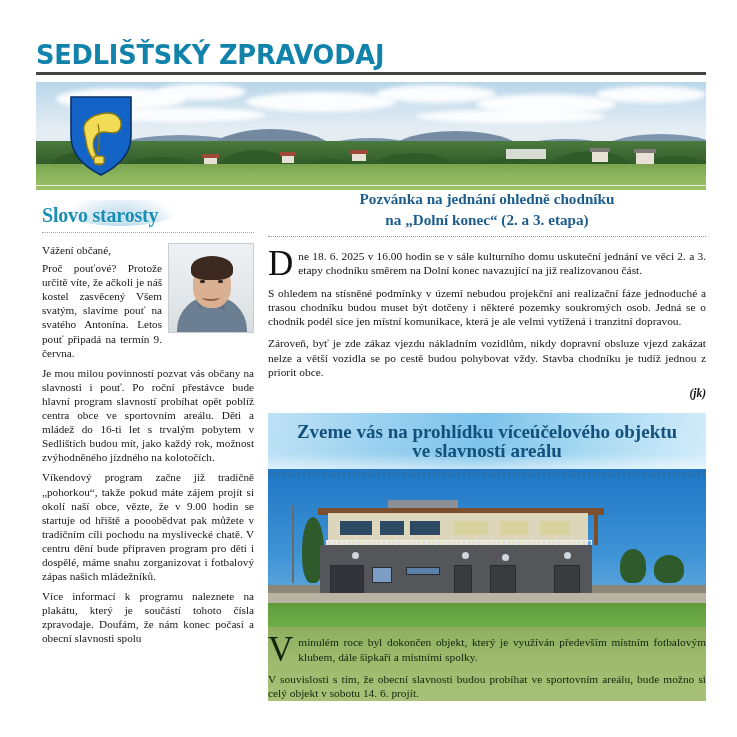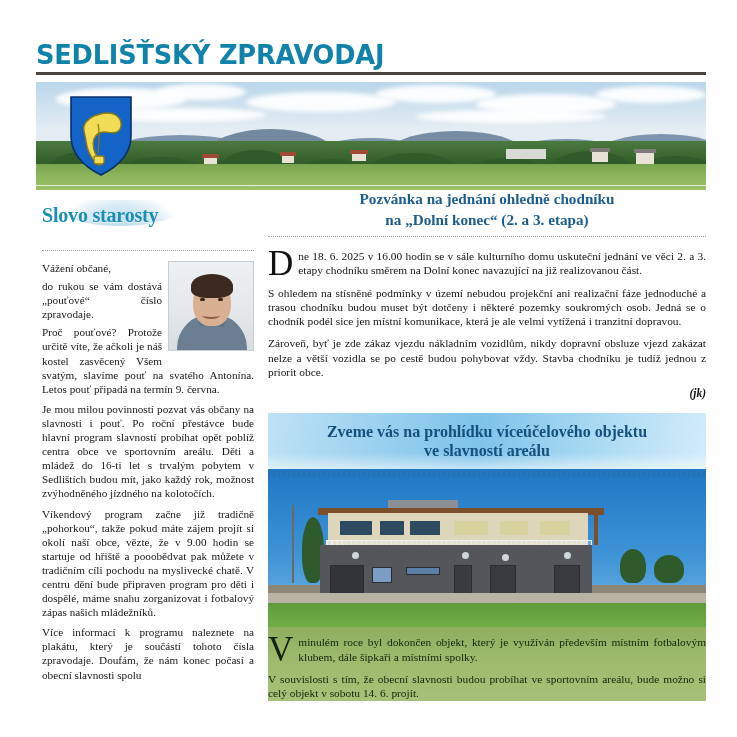--- a/index.html
+++ b/index.html
@@ -111,21 +111,21 @@
   
   .col-left {
     position: absolute;
     left: 42px; top: 200px;
     width: 212px; height: 537px;
     overflow: hidden;
   }
   .starosty-head {
     position: relative;
     height: 30px;
-    margin-bottom: 20px;
+    margin-bottom: 2px;
   }
   .starosty-arc {
     position: absolute;
     left: 18px; top: -8px;
     width: 120px; height: 34px;
     border-radius: 50%;
     background: radial-gradient(ellipse at 50% 120%, #b8d9ec 0%, #d5e8f4 45%, rgba(255,255,255,0) 72%);
   }
   .starosty-title {
     position: relative;
@@ -253,21 +253,21 @@
   }
   .banner::after {
     content: "";
     position: absolute; left: 0; bottom: 0; width: 100%; height: 16px;
     background: linear-gradient(rgba(255,255,255,0) 0%, rgba(255,255,255,0.55) 100%);
   }
   .banner-line {
     position: relative;
     font-family: "Liberation Serif", serif;
     font-weight: 700;
-    font-size: 16px;
+    font-size: 19px;
     line-height: 19px;
     color: #14507c;
     text-align: center;
     z-index: 2;
   }
 
   
   .bldg {
     position: relative;
     width: 438px; height: 158px;
@@ -426,21 +426,20 @@
       <div class="mp-neck"></div>
       <div class="mp-collar"></div>
       <div class="mp-head"></div>
       <div class="mp-hair"></div>
       <div class="mp-eye" style="left:31px;"></div>
       <div class="mp-eye" style="left:49px;"></div>
       <div class="mp-smile"></div>
     </div>
 
     <p class="body-text lead tight">Vážení občané,</p>
-    <p class="body-text tight">do rukou se vám dostává „pouťové“ číslo zpravodaje.</p>
     <p class="body-text">Proč pouťové? Protože určitě víte, že ačkoli je náš kostel zasvěcený Všem svatým, slavíme pouť na svatého Antonína. Letos pouť připadá na termín 9. června.</p>
     <p class="body-text">Je mou milou povinností pozvat vás občany na slavnosti i pouť. Po roční přestávce bude hlavní program slavností probíhat opět poblíž centra obce ve sportovním areálu. Děti a mládež do 16-ti let s trvalým pobytem v Sedlištích budou mít, jako každý rok, možnost zvýhodněného jízdného na kolotočích.</p>
     <p class="body-text">Víkendový program začne již tradičně „pohorkou“, takže pokud máte zájem projít si okolí naší obce, vězte, že v 9.00 hodin se startuje od hřiště a pooobědvat pak můžete v tradičním cíli pochodu na myslivecké chatě. V centru dění bude připraven program pro děti i dospělé, máme snahu zorganizovat i fotbalový zápas našich mládežníků.</p>
     <p class="body-text">Více informací k programu naleznete na plakátu, který je součástí tohoto čísla zpravodaje. Doufám, že nám konec počasí a obecní slavnosti spolu</p>
   </div>
 
   <div class="col-right">
 
     <div class="art-head">Pozvánka na jednání ohledně chodníku</div>
     <div class="art-head">na „Dolní konec“ (2. a 3. etapa)</div>

